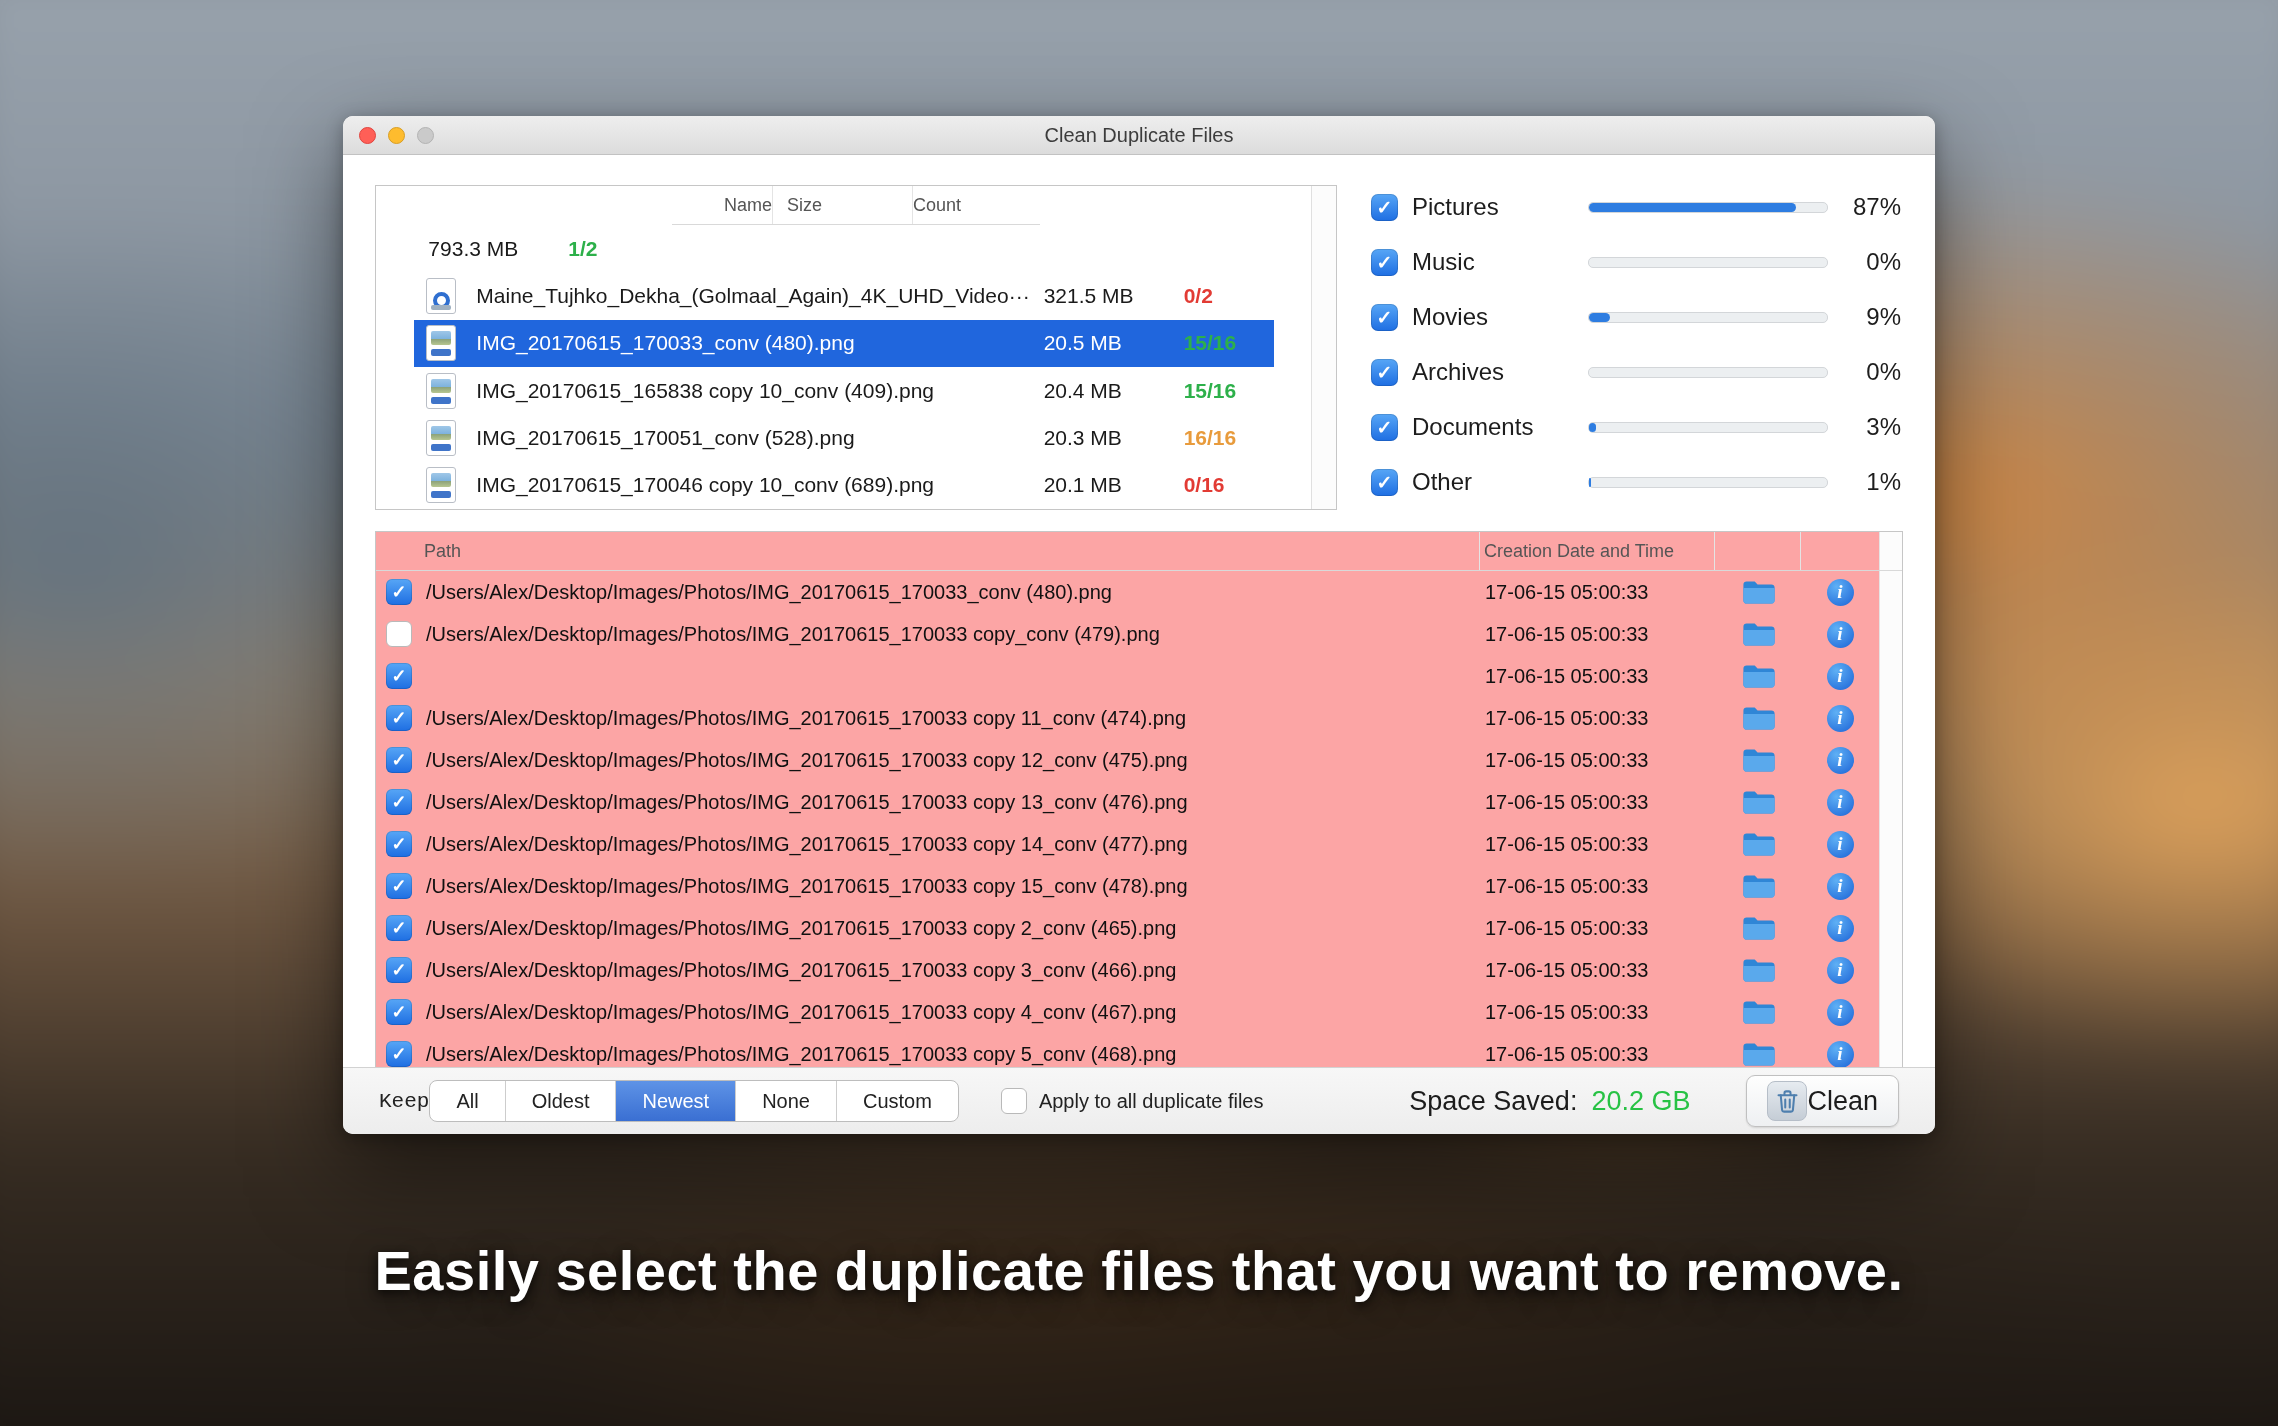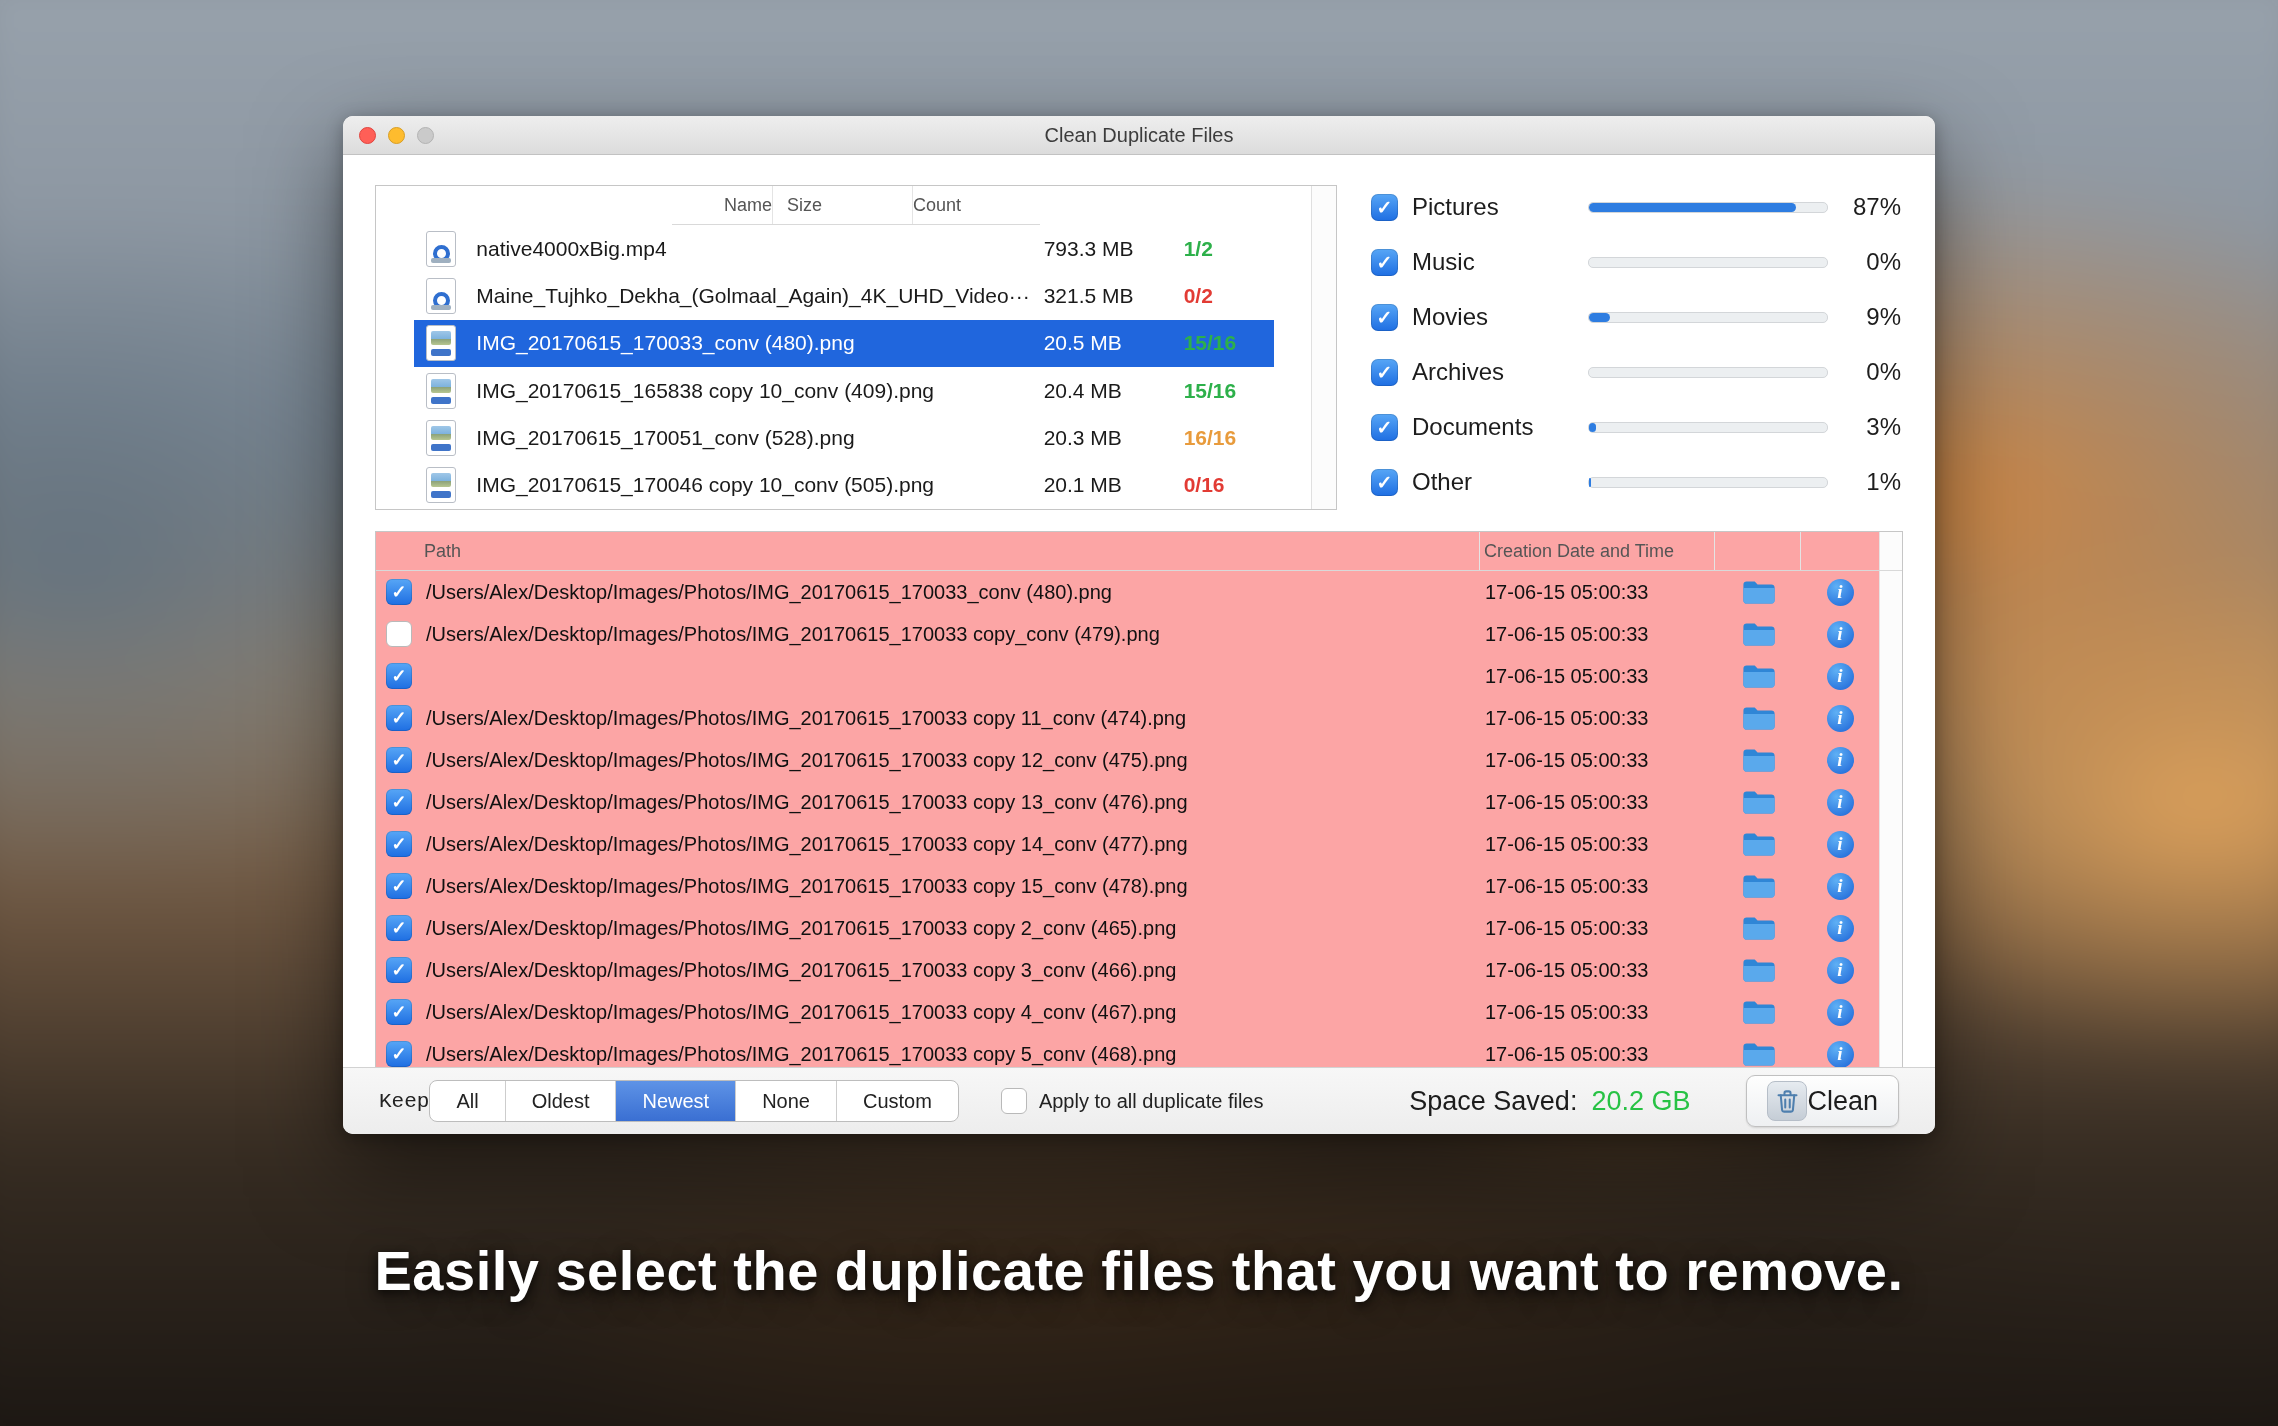--- a/index.html
+++ b/index.html
@@ -167,27 +167,20 @@
       <div class="top-row">
 
         <div class="file-table">
           <div class="ft-header">
             <span class="h-name">Name</span>
             <span class="h-size">Size</span>
             <span class="h-count">Count</span>
           </div>
           <div class="ft-rows" id="file-rows">
               <div class="ft-row">
-                <span class="cell-name">
-                  <span class="ficon video">
-                    <i class="ring"></i>
-                    <i class="bar"></i>
-                  </span>
-                  <span class="fname">native4000xBig.mp4</span>
-                </span>
                 <span class="fsize">793.3 MB</span>
                 <span class="fcount" style="color: rgb(45, 176, 74);">1/2</span>
               </div>
               <div class="ft-row">
                 <span class="cell-name">
                   <span class="ficon video">
                     <i class="ring"></i>
                     <i class="bar"></i>
                   </span>
                   <span class="fname">Maine_Tujhko_Dekha_(Golmaal_Again)_4K_UHD_Video···</span>
@@ -227,21 +220,21 @@
                 </span>
                 <span class="fsize">20.3 MB</span>
                 <span class="fcount" style="color: rgb(232, 155, 60);">16/16</span>
               </div>
               <div class="ft-row">
                 <span class="cell-name">
                   <span class="ficon png">
                     <i class="pic"></i>
                     <i class="tag"></i>
                   </span>
-                  <span class="fname">IMG_20170615_170046 copy 10_conv (505).png</span>
+                  <span class="fname">IMG_20170615_170046 copy 10_conv (689).png</span>
                 </span>
                 <span class="fsize">20.1 MB</span>
                 <span class="fcount" style="color: rgb(226, 59, 52);">0/16</span>
               </div>
             </div>
           <div class="ft-gutter"></div>
         </div>
 
         <div class="categories" id="categories">
             <div class="cat-row">

